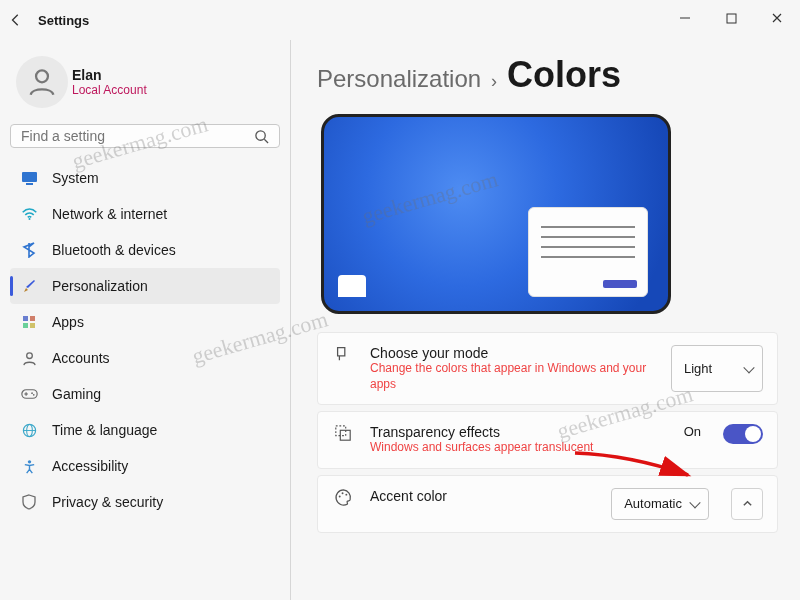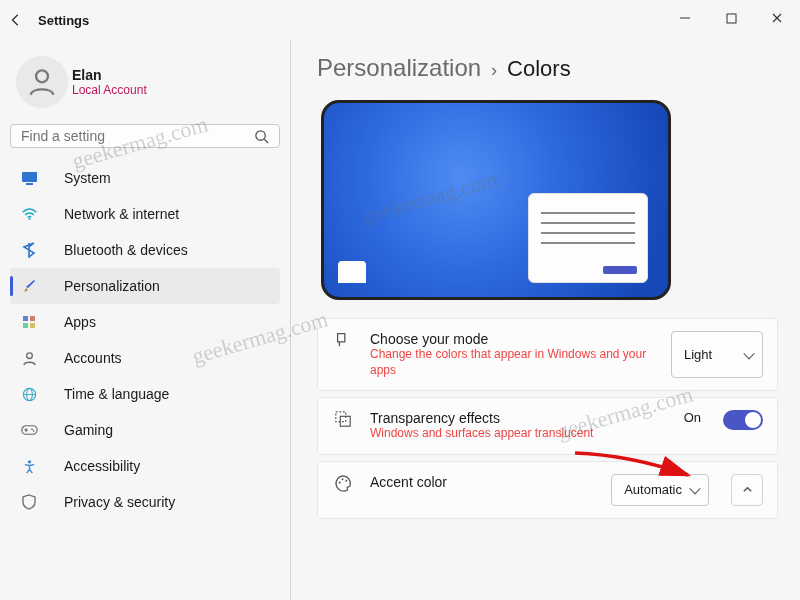--- a/index.html
+++ b/index.html
@@ -39,41 +39,41 @@
     border:1px solid #c9c9c9; border-radius:4px;
     background:#fdfdfd; height:24px; padding:0 10px;
     margin-bottom: 12px;
   }
   .search input {
     flex:1; border:none; outline:none; background:transparent;
     font-size:14px;
   }
   .nav { overflow-y:auto; flex:1; }
   .nav-item {
-    display:flex; align-items:center; gap:26px;
+    display:flex; align-items:center; gap:14px;
     padding: 9px 10px;
     font-size:14px;
     border-radius:4px;
     cursor:pointer;
   }
   .nav-item.active {
     background:#eaeaea;
     position:relative;
   }
   .nav-item.active::before {
     content:""; position:absolute; left:0; top:8px; bottom:8px; width:3px;
     background:#3b5bdb; border-radius:2px;
   }
   .nav-icon { width:18px; height:18px; display:flex; align-items:center; justify-content:center; }
   .divider { border-left:1px solid #d6d6d6; margin-left: 0; height: 100%; }
   .main { flex:1; padding: 14px 22px 0 26px; overflow:hidden; }
   .breadcrumb { display:flex; align-items:baseline; gap:10px; margin-bottom: 18px; }
   .bc1 { font-size:24px; color:#6a6a6a; font-weight:400; }
   .bc-sep { font-size:18px; color:#6a6a6a; }
-  .bc2 { font-size:22px; font-weight:400; }
+  .bc2 { font-size:36px; font-weight:700; }
   .preview {
     width: 350px; height: 200px;
     border: 3px solid #222; border-radius:18px;
     padding: 6px;
     background: radial-gradient(circle at 40% 38%, #4e8cf2 0%, #2d6ae0 40%, #1648b8 88%);
     position:relative; margin: 0 0 18px 4px;
   }
   .preview .card {
     position:absolute; right:20px; bottom:14px;
     width:120px; height:90px; background:#fdfdfd;
@@ -242,39 +242,39 @@
         <span class="nav-icon">
             <svg width="15" height="15" viewBox="0 0 16 16">
               <circle cx="8" cy="5" r="3" fill="none" stroke="#6a6a6a" stroke-width="1.4"></circle>
               <path d="M2 15c1-4 11-4 12 0" fill="none" stroke="#6a6a6a" stroke-width="1.4"></path>
             </svg>
           </span>
         <span>Accounts</span>
       </div>
       <div class="nav-item">
         <span class="nav-icon">
-            <svg width="15" height="15" viewBox="0 0 16 16">
-              <circle cx="8" cy="8" r="6.5" fill="none" stroke="#3aa7c9" stroke-width="1.3"></circle>
-              <ellipse cx="8" cy="8" rx="3" ry="6.5" fill="none" stroke="#3aa7c9" stroke-width="1.1"></ellipse>
-              <line x1="1.5" y1="8" x2="14.5" y2="8" stroke="#3aa7c9"></line>
-            </svg>
-          </span>
-        <span>Time &amp; language</span>
-      </div>
-      <div class="nav-item">
-        <span class="nav-icon">
             <svg width="17" height="12" viewBox="0 0 20 14">
               <rect x="1" y="2" width="18" height="10" rx="5" fill="none" stroke="#6a6a6a" stroke-width="1.4"></rect>
               <line x1="6" y1="5" x2="6" y2="9" stroke="#6a6a6a" stroke-width="1.4"></line>
               <line x1="4" y1="7" x2="8" y2="7" stroke="#6a6a6a" stroke-width="1.4"></line>
               <circle cx="13" cy="6" r="1" fill="#6a6a6a"></circle>
               <circle cx="15" cy="8" r="1" fill="#6a6a6a"></circle>
             </svg>
           </span>
         <span>Gaming</span>
+      </div>
+      <div class="nav-item">
+        <span class="nav-icon">
+            <svg width="15" height="15" viewBox="0 0 16 16">
+              <circle cx="8" cy="8" r="6.5" fill="none" stroke="#3aa7c9" stroke-width="1.3"></circle>
+              <ellipse cx="8" cy="8" rx="3" ry="6.5" fill="none" stroke="#3aa7c9" stroke-width="1.1"></ellipse>
+              <line x1="1.5" y1="8" x2="14.5" y2="8" stroke="#3aa7c9"></line>
+            </svg>
+          </span>
+        <span>Time &amp; language</span>
       </div>
       <div class="nav-item">
         <span class="nav-icon">
             <svg width="15" height="15" viewBox="0 0 16 16">
               <circle cx="8" cy="3" r="1.8" fill="#3b8ad0"></circle>
               <path d="M3 6l5 1 5-1M8 7v4l-3 4M8 11l3 4" fill="none" stroke="#3b8ad0" stroke-width="1.5"></path>
             </svg>
           </span>
         <span>Accessibility</span>
       </div>

